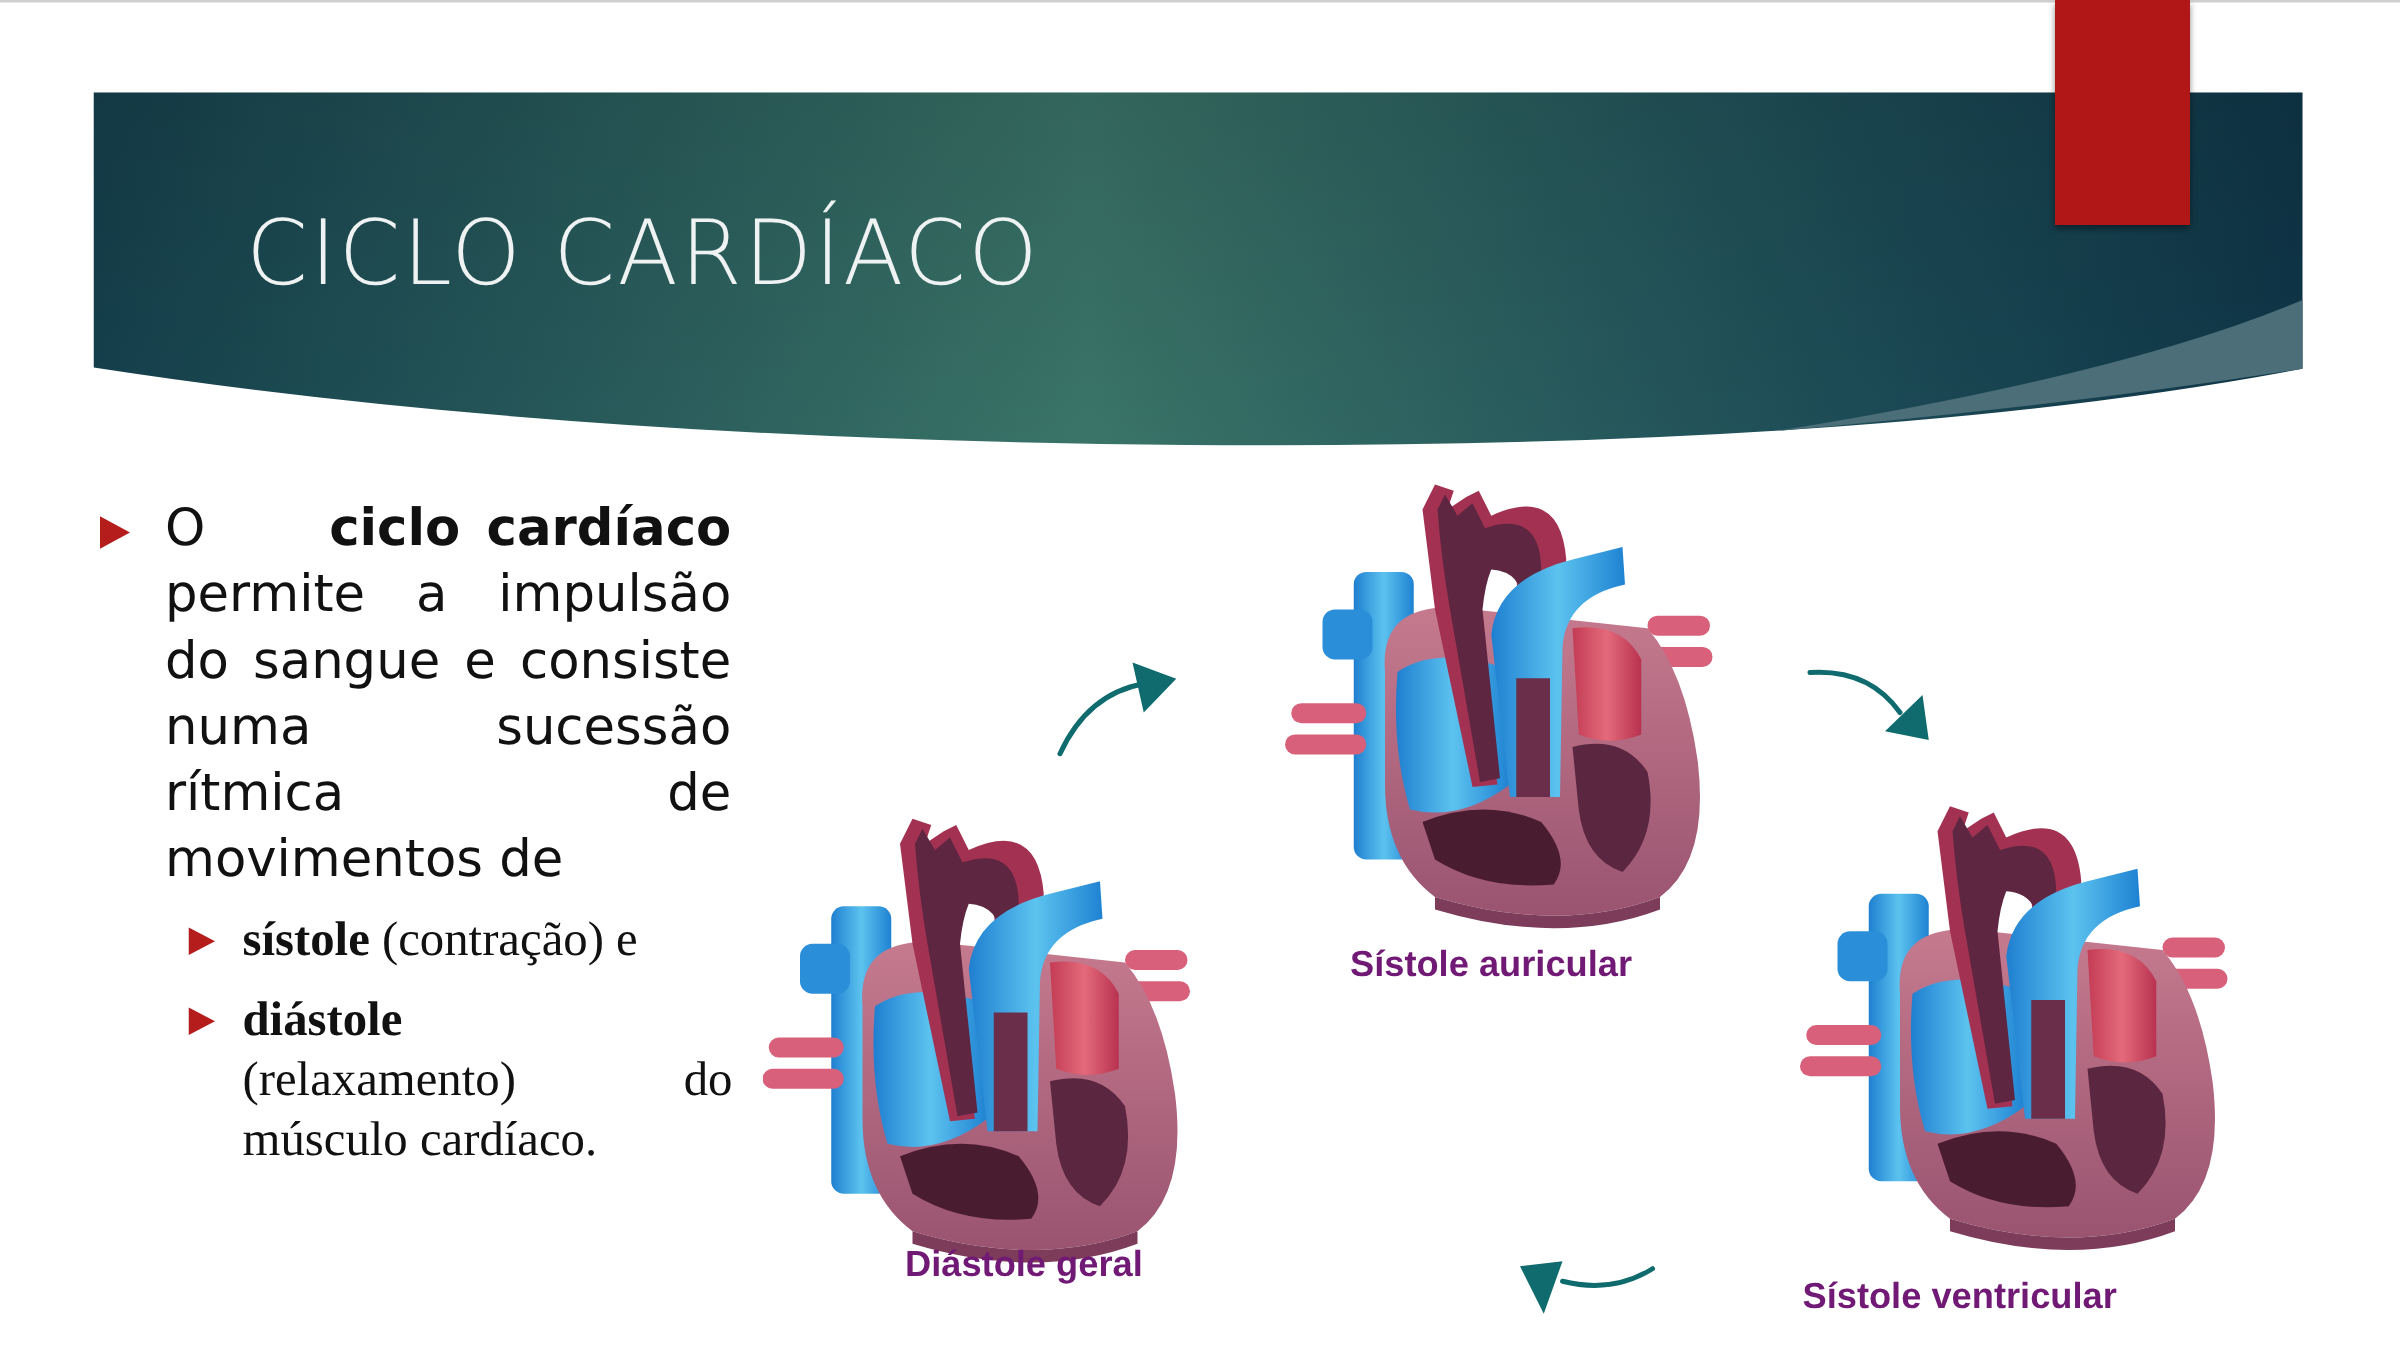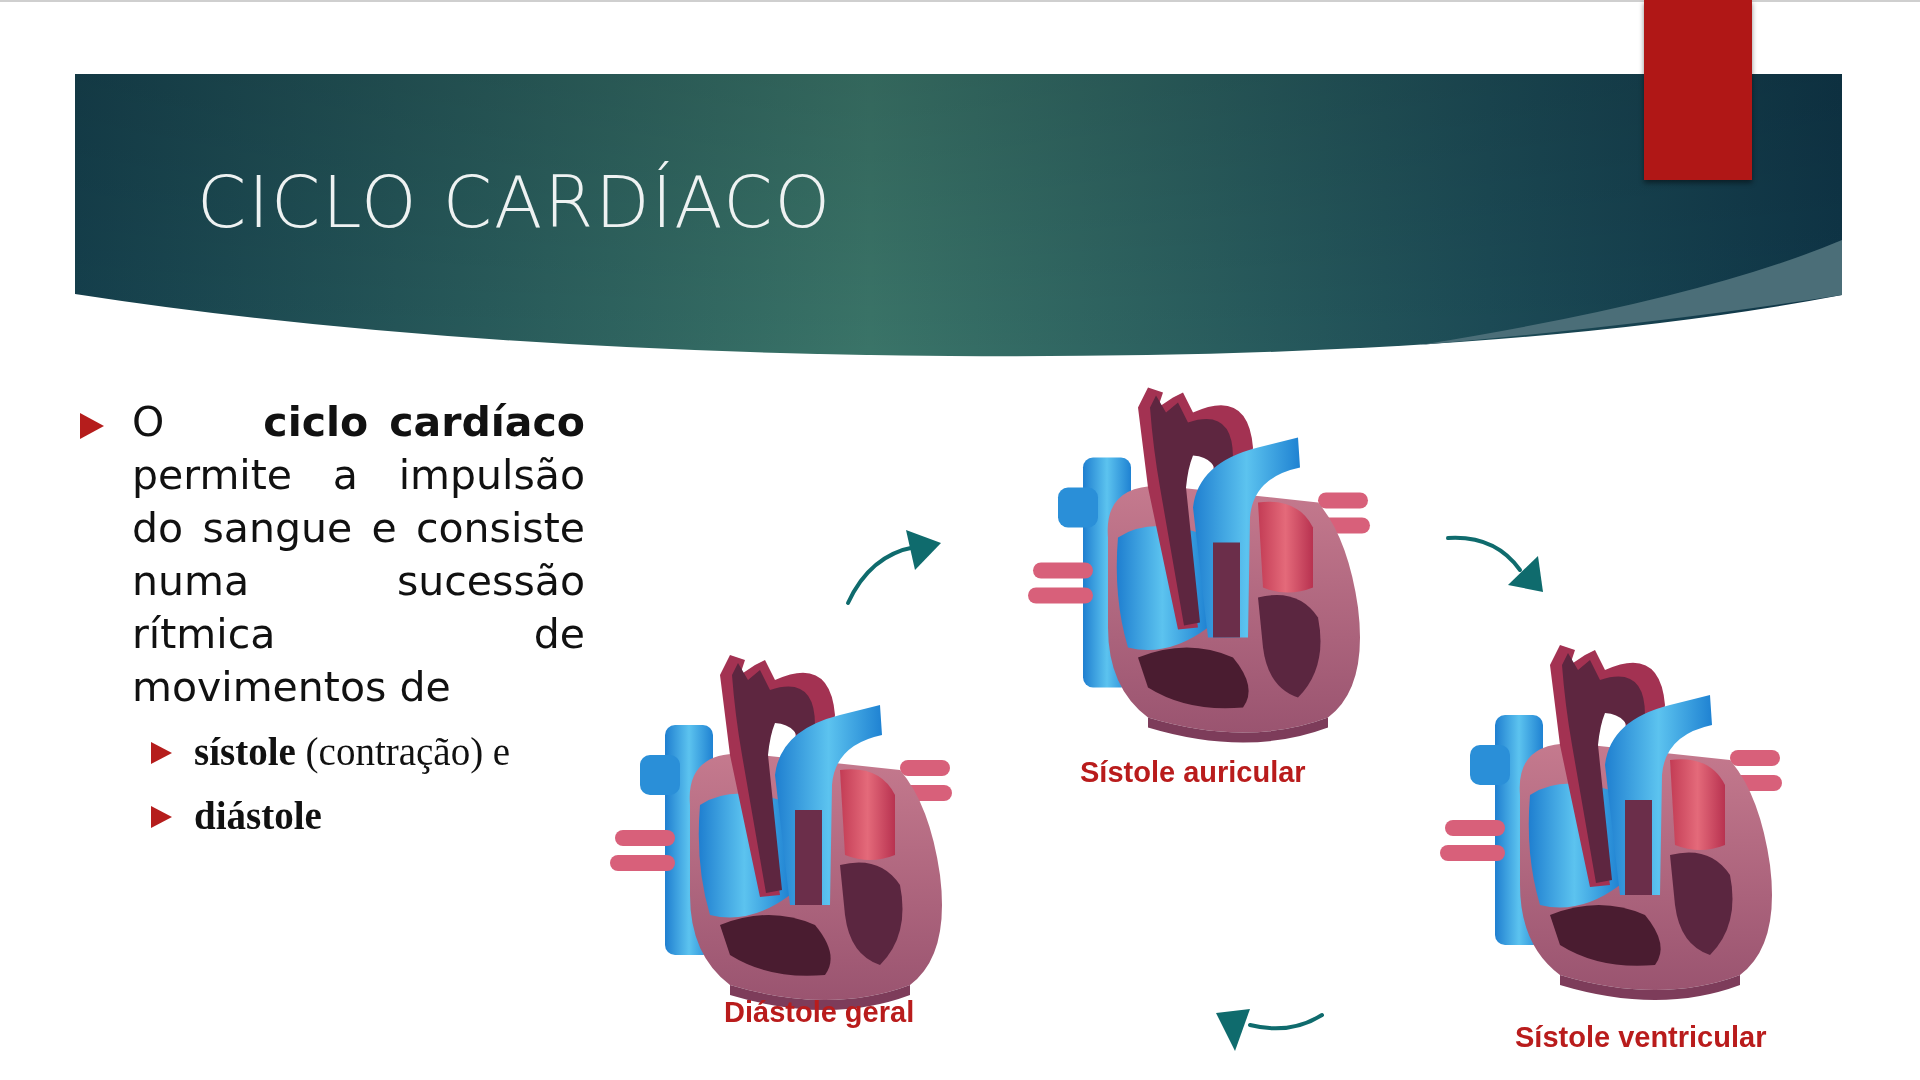--- a/index.html
+++ b/index.html
@@ -46,21 +46,21 @@
     border-left: 21px solid #b51d1c;
   }
   .sub.first { margin-top: 14px; }
   .sub.second { margin-top: 16px; }
   b { font-weight: bold; }
 
   
   .heart { position: absolute; }
   .heart-label {
     position: absolute; font-family: "Liberation Sans", sans-serif;
-    font-weight: bold; font-size: 29px; color: #b91c1c; white-space: nowrap;
+    font-weight: bold; font-size: 29px; color: #701a75; white-space: nowrap;
   }
   .arrow { position: absolute; }
 </style>
 </head>
 <body>
 
 <div class="topline"></div>
 
 <div class="banner">
   <svg width="1920" height="380" viewBox="0 0 1920 380">
@@ -91,20 +91,21 @@
     &nbsp;&nbsp;&nbsp;&nbsp;<b>ciclo cardíaco</b>
     <span>permite a impulsão do sangue e consiste numa sucessão rítmica de movimentos de</span>
   </div>
   <div class="sub first">
     <span class="marker"></span>
     <b>sístole</b><span> (contração) e</span>
   </div>
   <div class="sub second">
     <span class="marker"></span>
     <b>diástole</b><br>
+    <span>(relaxamento) do músculo cardíaco.</span>
   </div>
 </div>
 
 <svg width="0" height="0" style="position:absolute">
   <defs>
     <linearGradient id="blueg" x1="0" y1="0" x2="1" y2="0">
       <stop offset="0" stop-color="#1f7fd0"></stop>
       <stop offset="0.5" stop-color="#5cc3ef"></stop>
       <stop offset="1" stop-color="#1f82d2"></stop>
     </linearGradient>
@@ -160,21 +161,21 @@
       <use href="#heart"></use>
     </svg>
 </div>
 <div class="heart-label" style="left:1080px; top:756px;">Sístole auricular</div>
 
 <div class="heart" style="left:1440px; top:625px; width:360px; height:380px;">
   <svg width="360" height="380">
       <use href="#heart"></use>
     </svg>
 </div>
-<div class="heart-label" style="left:1515px; top:1021px;text-align:center;">Sístole ventricular</div>
+<div class="heart-label" style="left:1442px; top:1021px;text-align:center;">Sístole ventricular</div>
 
 <svg class="arrow" style="left:840px; top:525px;" width="110" height="85" viewBox="0 0 110 85">
   <path d="M8 78 Q30 30 75 22" stroke="#0f6b6d" stroke-width="4" fill="none" stroke-linecap="round"></path>
   <polygon points="66,5 101,18 75,45" fill="#0f6b6d"></polygon>
 </svg>
 <svg class="arrow" style="left:1440px; top:530px;" width="115" height="70" viewBox="0 0 115 70">
   <path d="M8 8 Q55 5 80 40" stroke="#0f6b6d" stroke-width="4" fill="none" stroke-linecap="round"></path>
   <polygon points="98,26 103,62 68,55" fill="#0f6b6d"></polygon>
 </svg>
 <svg class="arrow" style="left:1210px; top:1005px;" width="120" height="55" viewBox="0 0 120 55">

